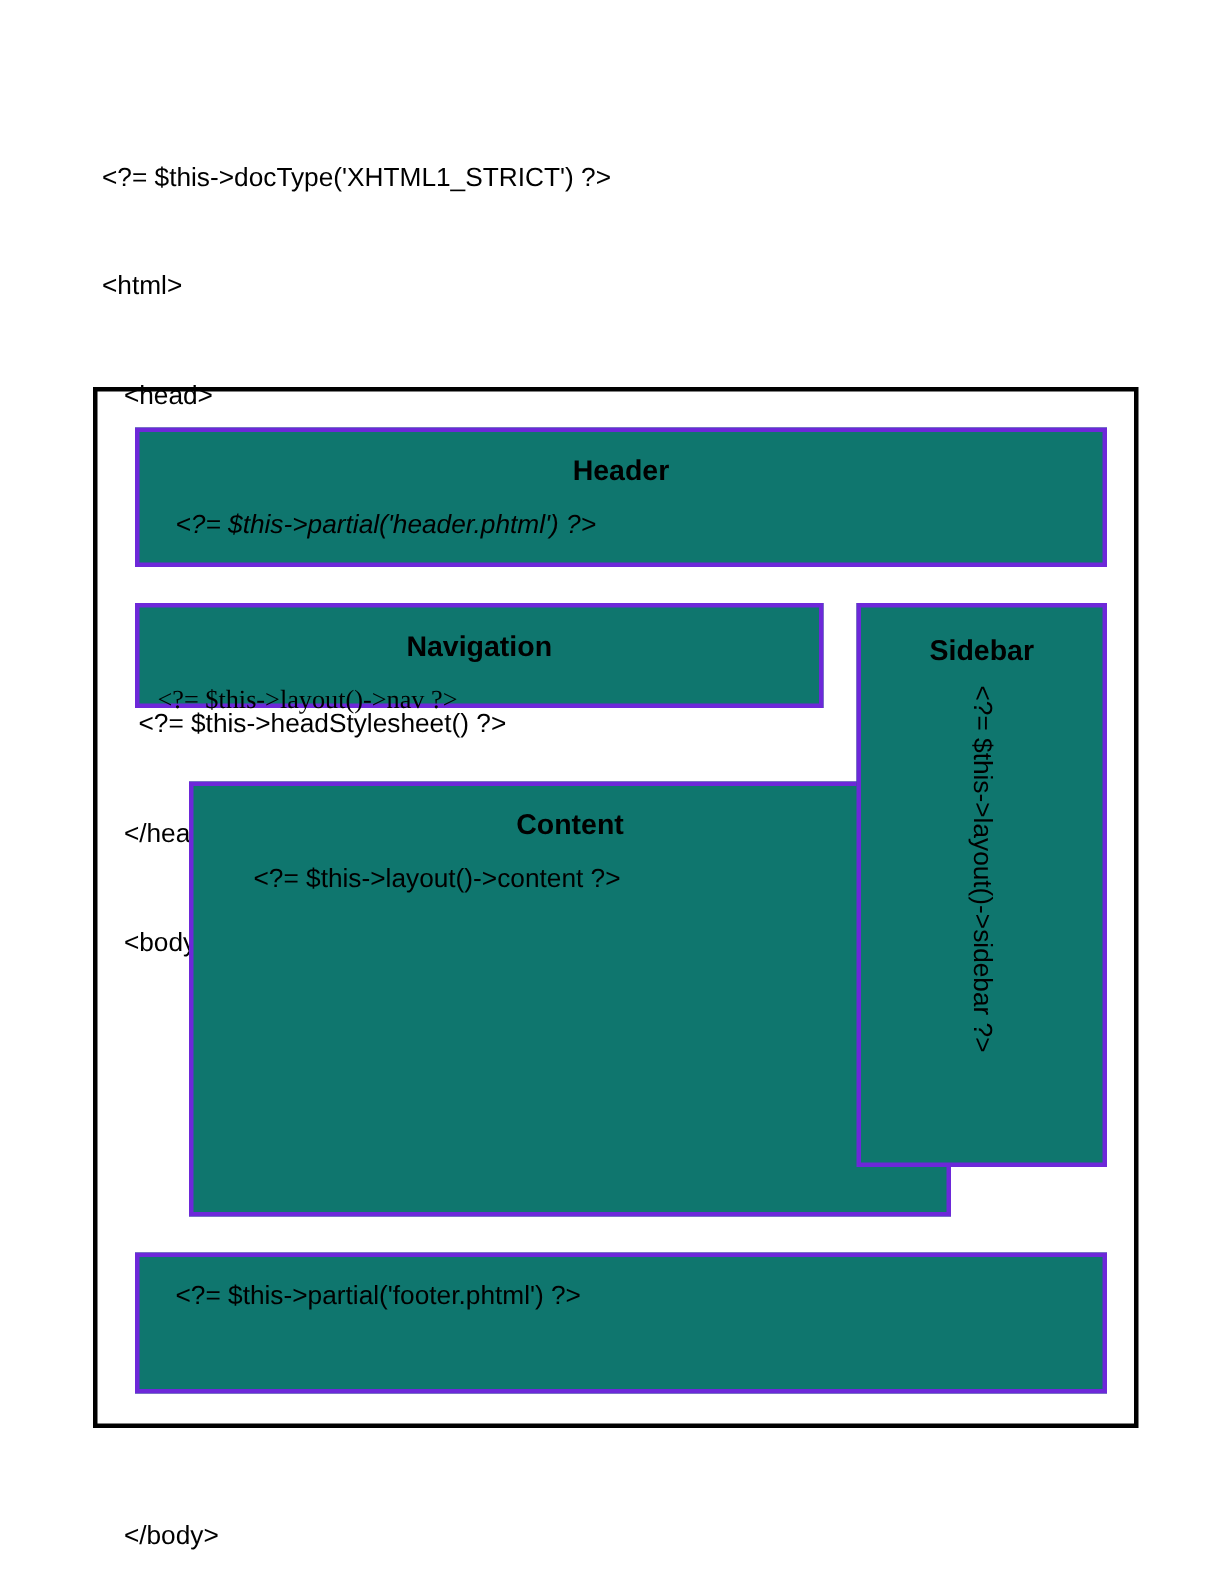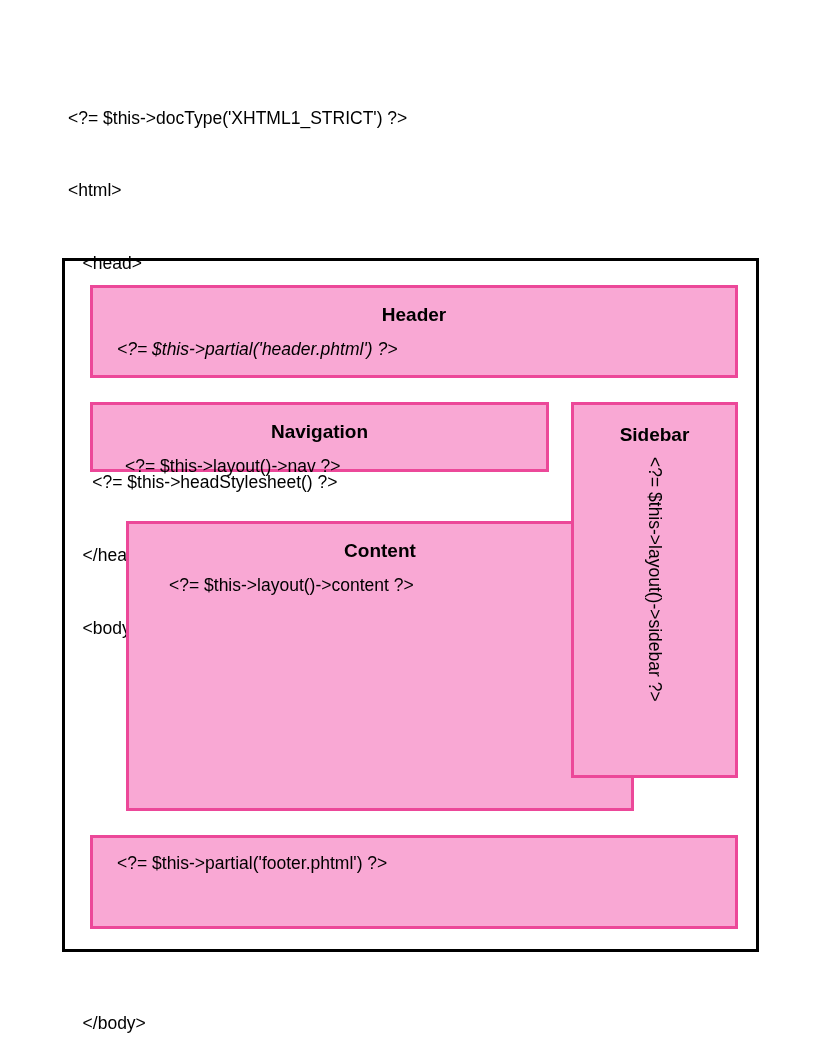--- a/index.html
+++ b/index.html
@@ -42,23 +42,23 @@
     left: 62px;
     top: 258px;
     width: 697px;
     height: 694px;
     border: 3px solid #000000;
     box-sizing: border-box;
   }
 
   .box {
     position: absolute;
-    border: 3px solid #ec4899;
+    border: 3px solid #6d28d9;
     box-sizing: border-box;
-    background: #f9a8d4;
+    background: #0f766e;
   }
   .box-title {
     text-align: center;
     font-weight: bold;
     font-size: 19px;
     line-height: 19px;
   }
   .box-code {
     font-size: 17.5px;
     line-height: 18px;
@@ -77,21 +77,21 @@
   #box-header .box-code  { margin-top: 16px; padding-left: 24px; font-style: italic; }
 
   
   #box-navigation {
     left: 25px;
     top: 141px;
     width: 459px;
     height: 70px;
   }
   #box-navigation .box-title { margin-top: 17px; }
-  #box-navigation .box-code  { margin-top: 16px; padding-left: 32px; }
+  #box-navigation .box-code  { margin-top: 16px; padding-left: 12px; font-family: Liberation Serif, serif; }
 
   
   #box-content {
     left: 25px;
     top: 260px;
     width: 508px;
     height: 290px;
     margin-left: 36px;
   }
   #box-content .box-title { margin-top: 17px; }

